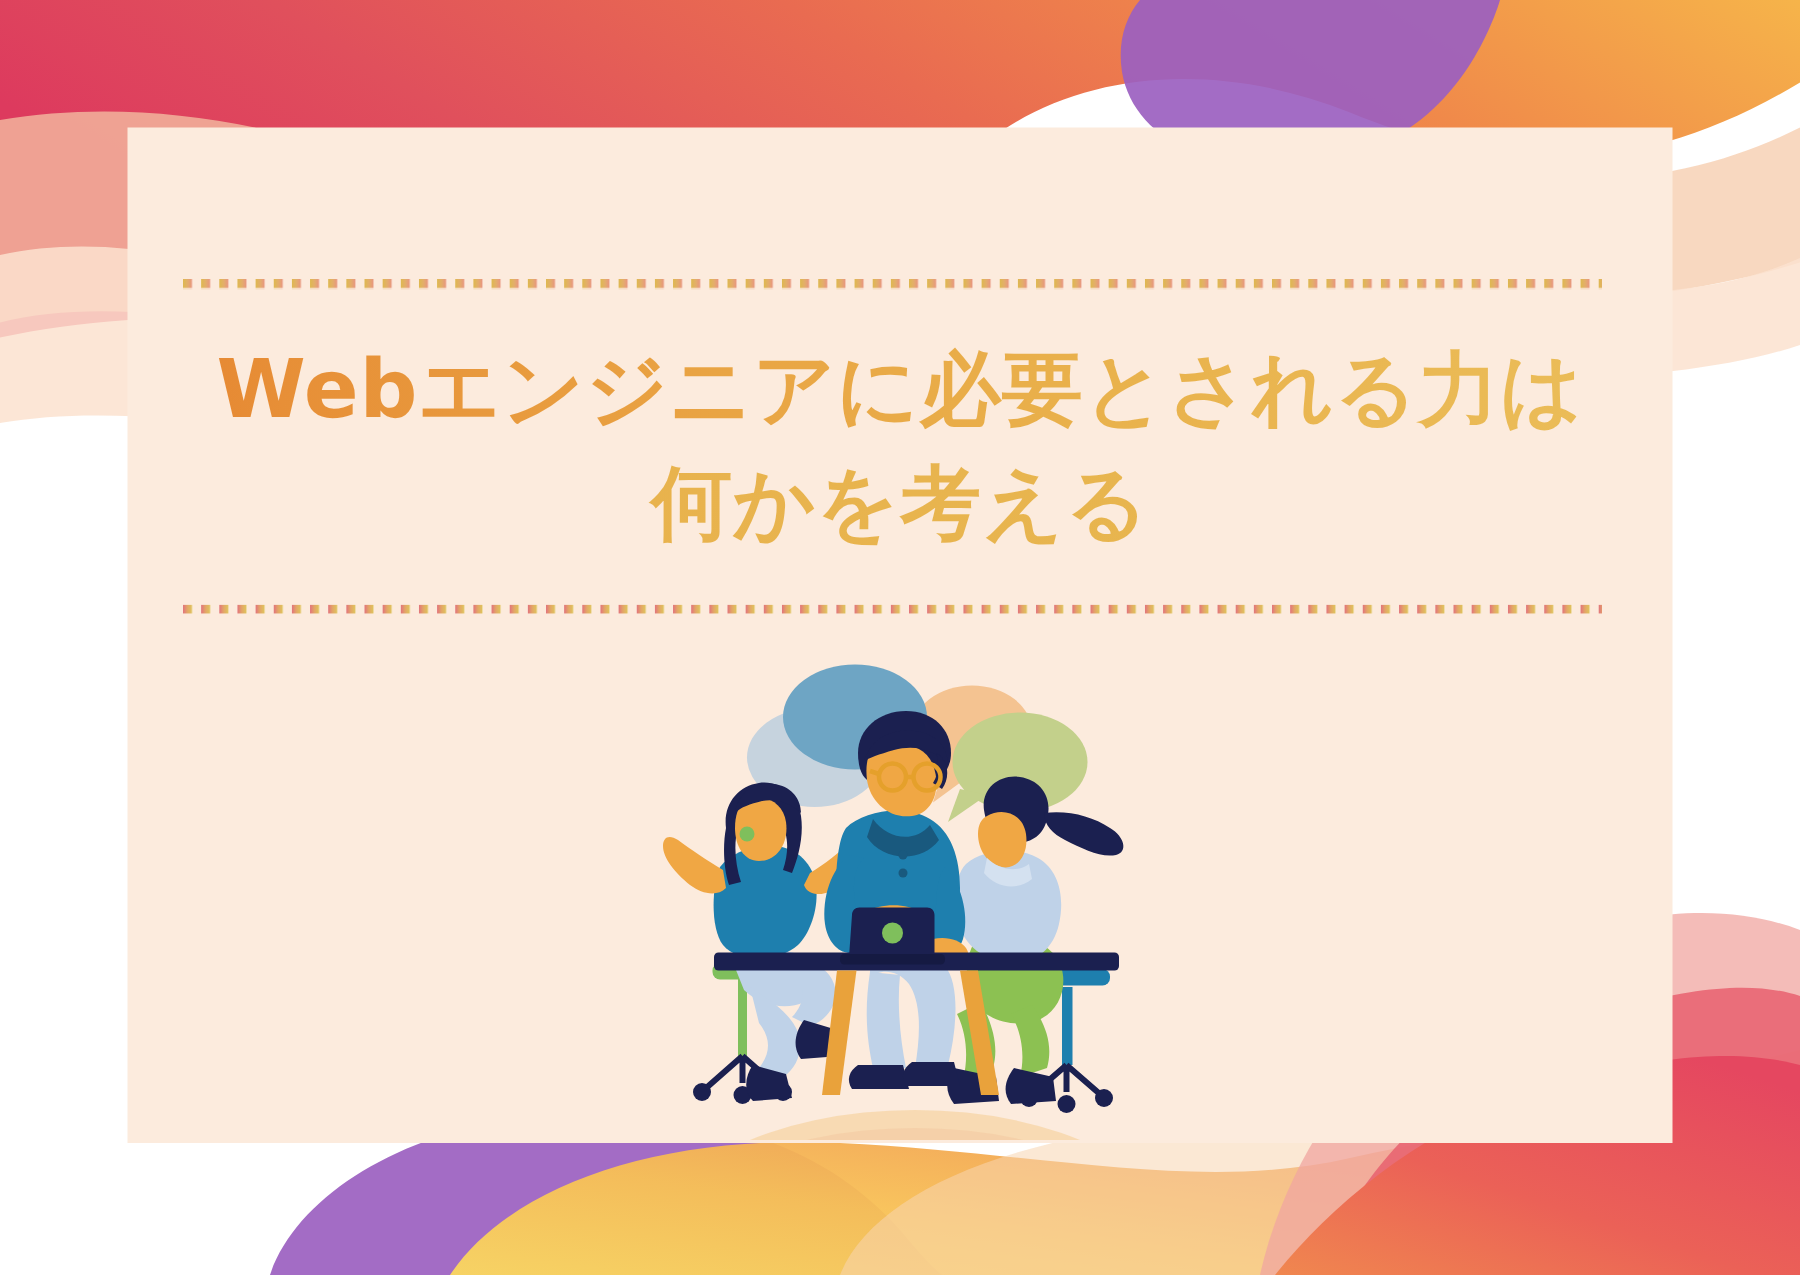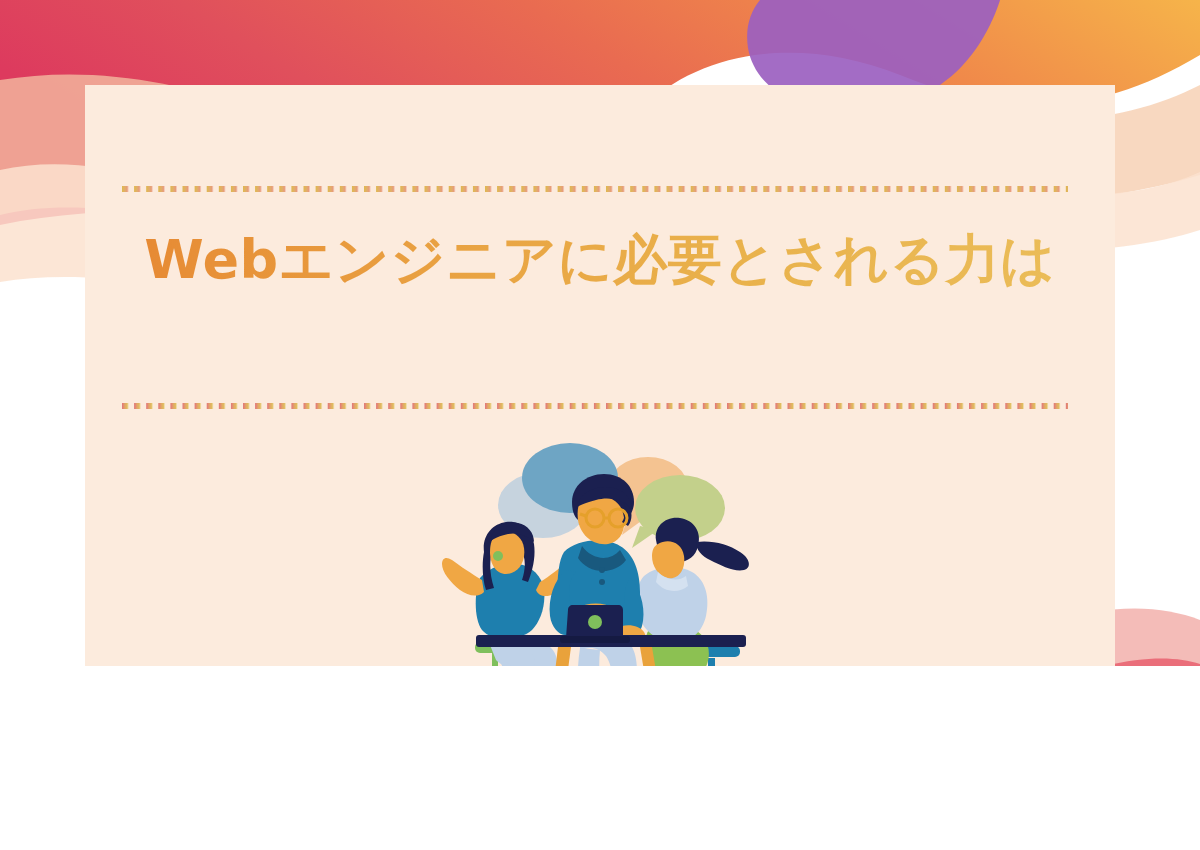--- a/index.html
+++ b/index.html
@@ -1,18 +1,18 @@
 <!DOCTYPE html>
 <html><head>
 <meta charset="utf-8">
 <style>
   html,body{margin:0;padding:0;background:#ffffff;}
   body{width:1200px;height:850px;overflow:hidden;font-family:"Liberation Sans","DejaVu Sans",sans-serif;}
 
-  .stage{position:relative;width:1200px;height:666px;background:#ffffff;overflow:hidden;}
+  .stage{position:relative;width:1200px;height:850px;background:#ffffff;overflow:hidden;}
 
   .decor{position:absolute;inset:0;width:1200px;height:850px;pointer-events:none;}
 
   
   .card{
     position:absolute;left:85px;top:85px;width:1030px;height:677px;
     background:#FCEBDD;
   }
 
   
@@ -136,20 +136,21 @@
   <div class="card"></div>
 
   <div class="rule rule-top">
     <svg viewBox="0 0 946 7" preserveAspectRatio="none">
       <rect x="0" y="0" width="946" height="7" fill="url(#dotsTop)"></rect>
     </svg>
   </div>
 
   <div class="title">
     <span class="l1">Webエンジニアに必要とされる力は</span>
+    <span class="l2">何かを考える</span>
   </div>
 
   <div class="rule rule-bottom">
     <svg viewBox="0 0 946 7" preserveAspectRatio="none">
       <rect x="0" y="0" width="946" height="7" fill="url(#dotsBot)"></rect>
     </svg>
   </div>
 
   <div class="illus">
   <svg viewBox="0 0 340 330" preserveAspectRatio="xMidYMid meet">

